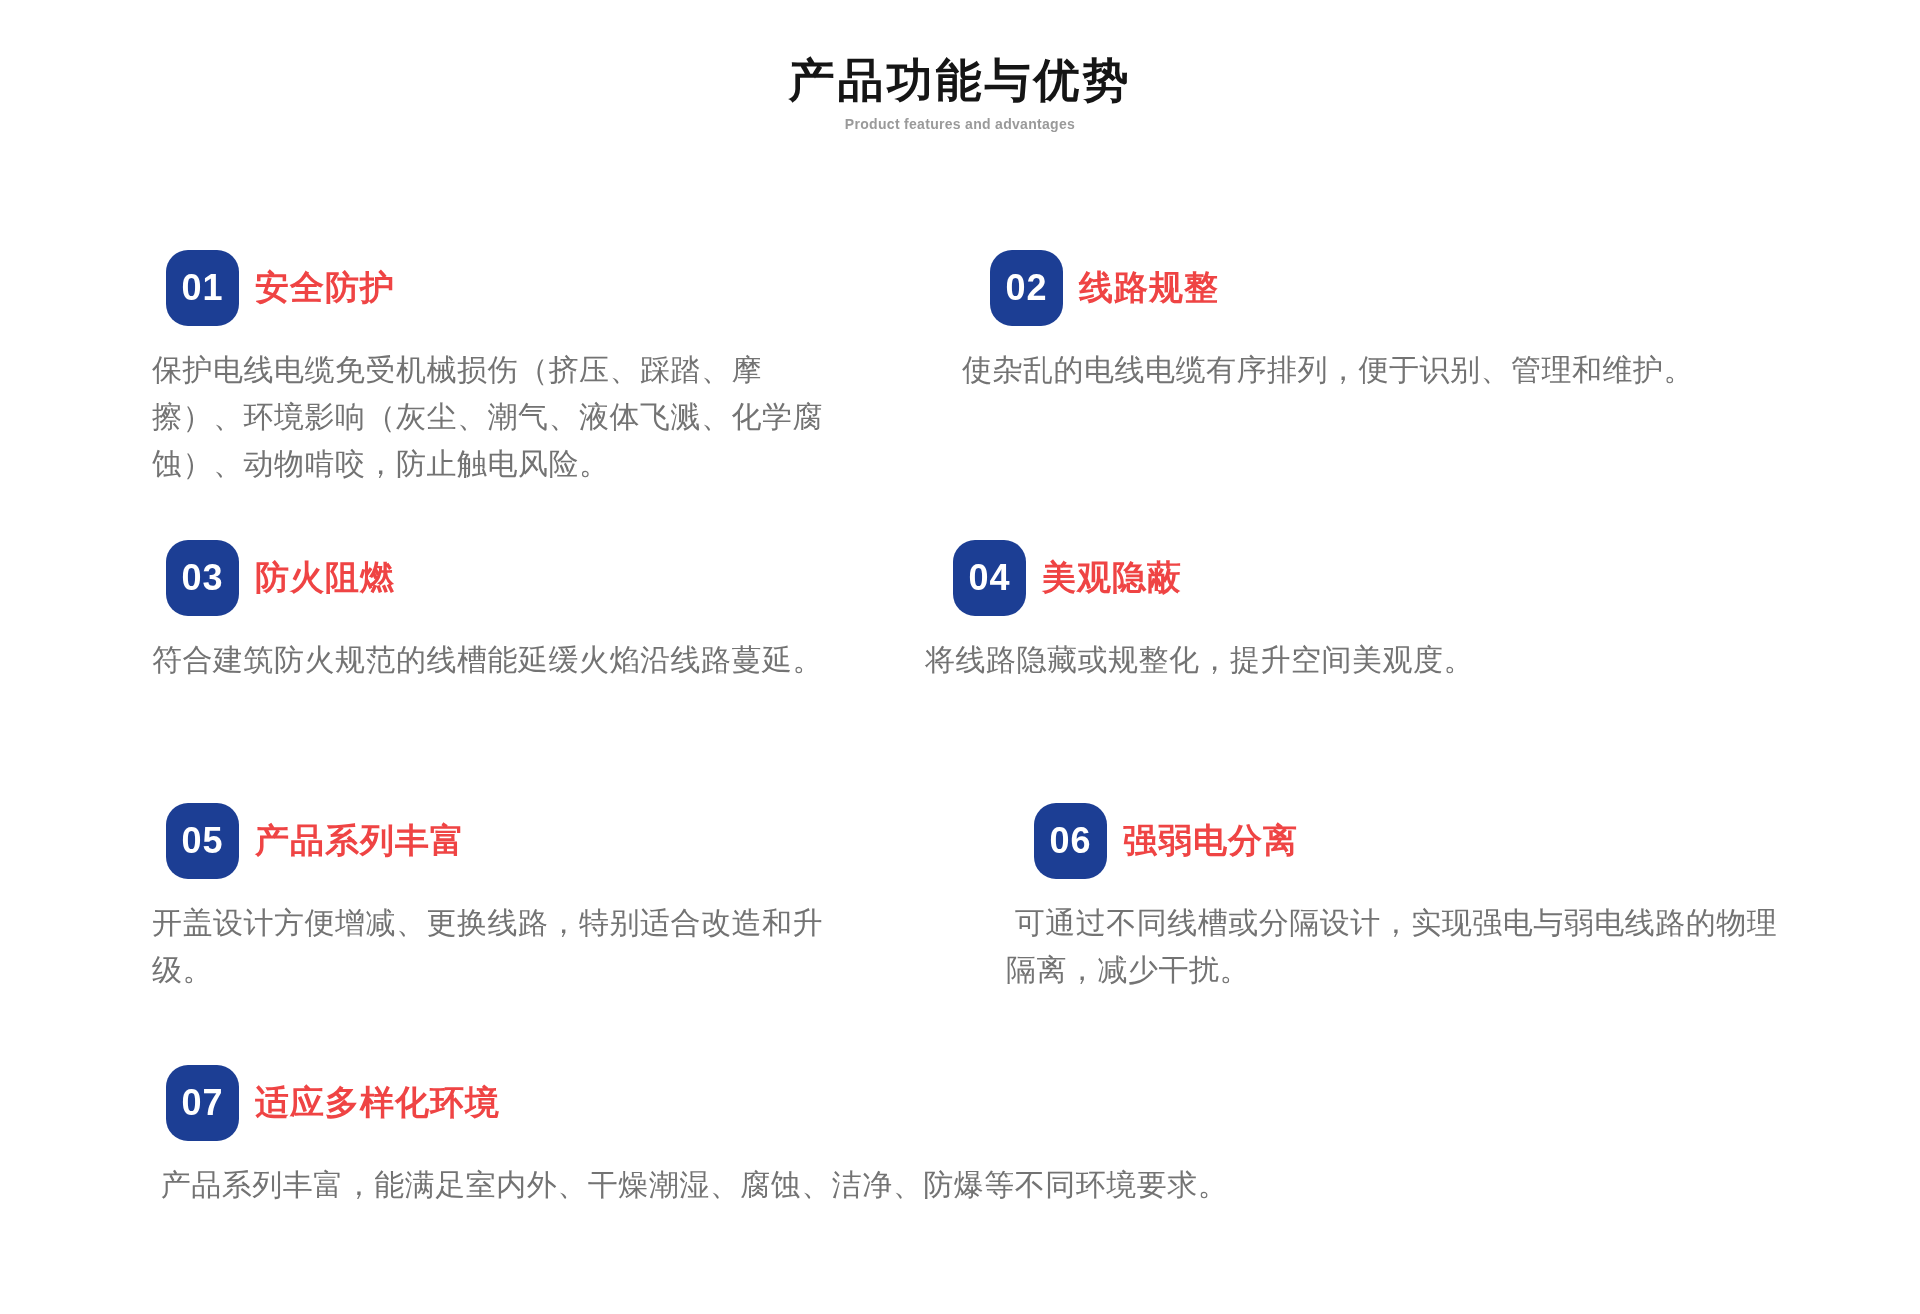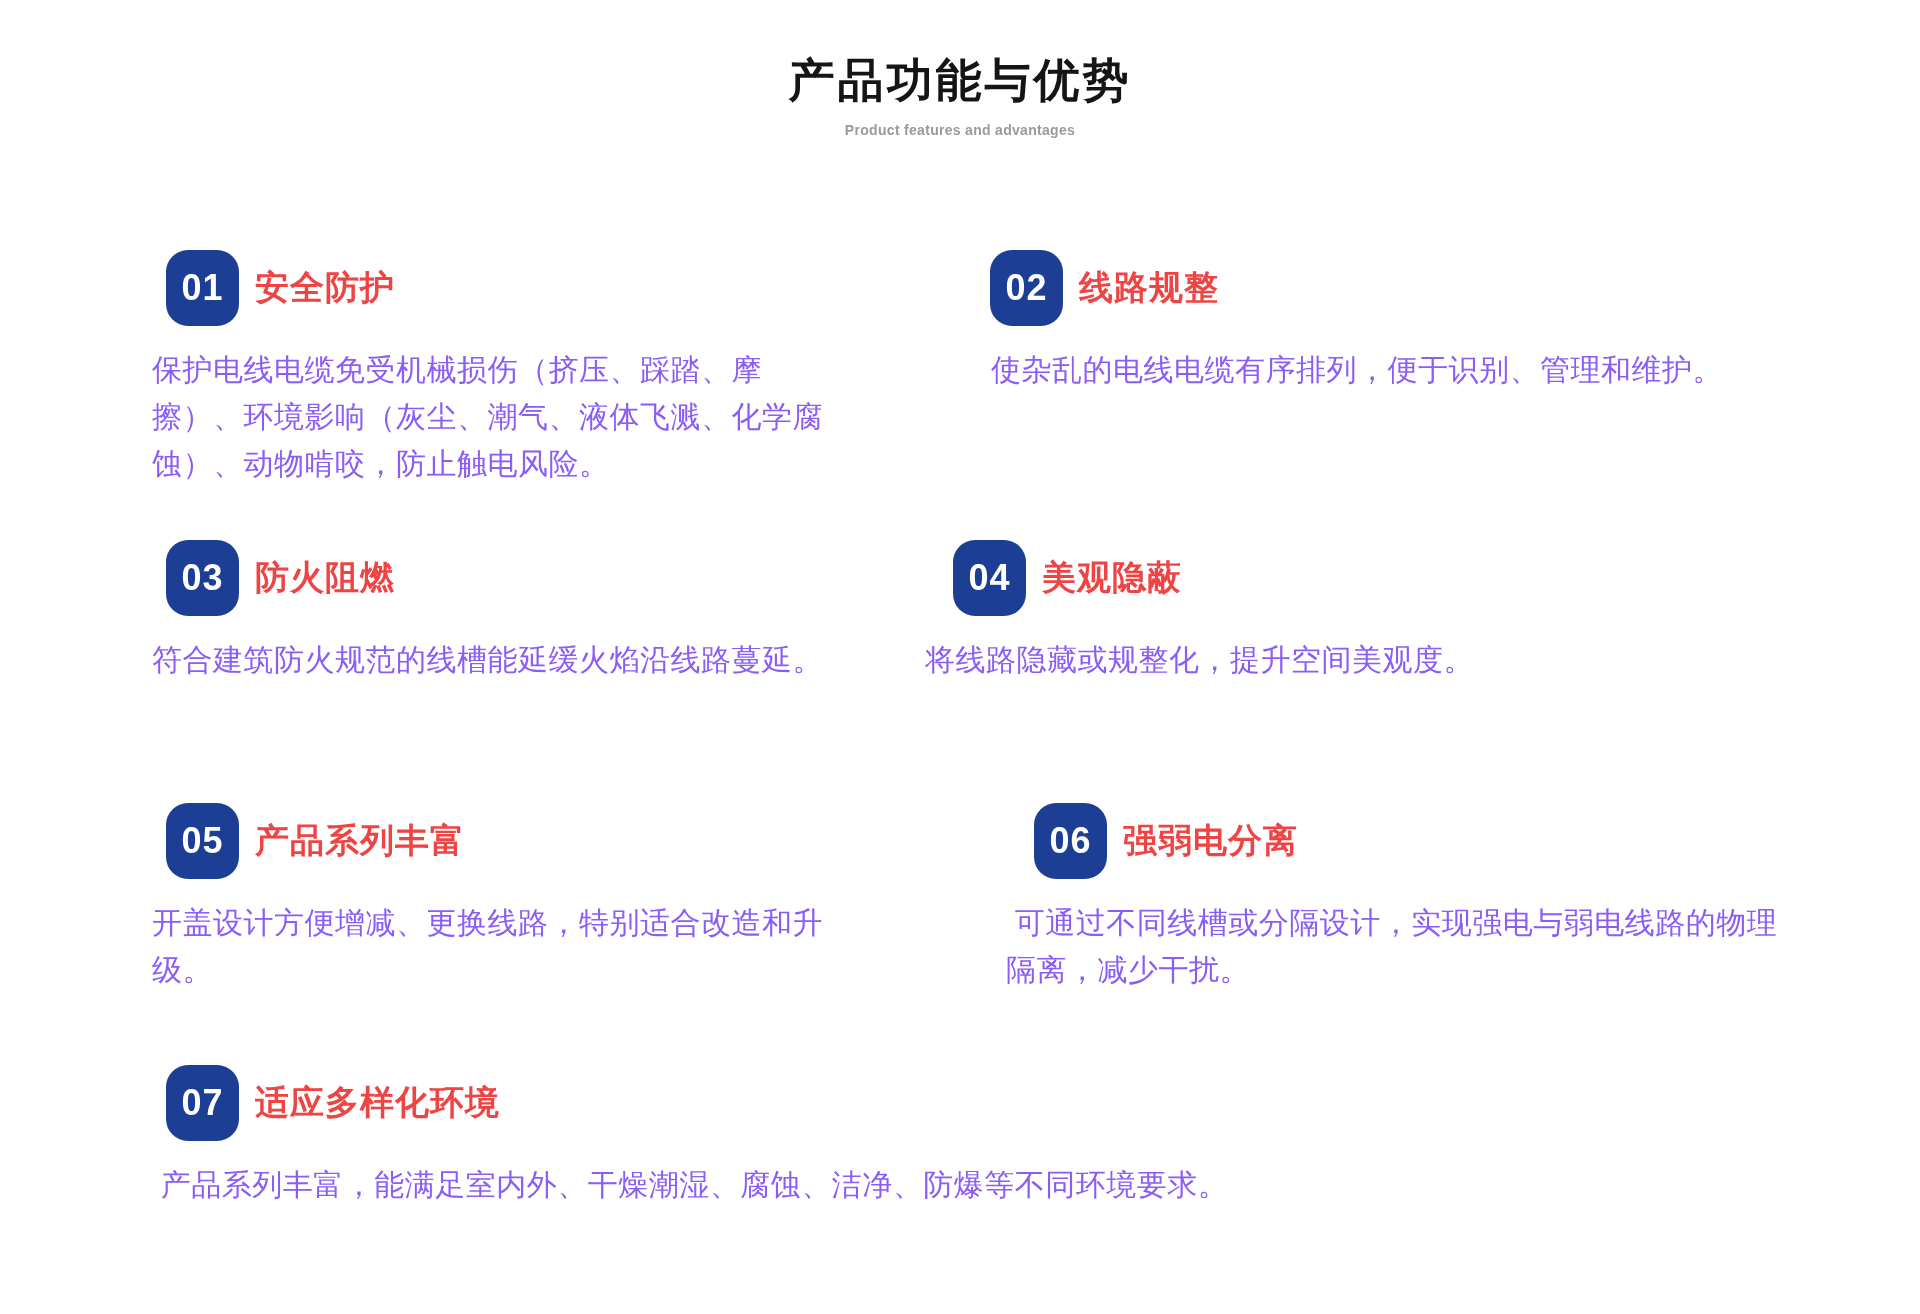--- a/index.html
+++ b/index.html
@@ -13,30 +13,30 @@
   .page { position: relative; width: 1920px; height: 1314px; background: #ffffff; border-radius: 31px; }
 
   .page-header { position: absolute; top: 50px; left: 0; width: 100%; text-align: center; }
   .page-title {
     font-size: 46px;
     font-weight: 900;
     letter-spacing: 3px;
     color: #151515;
   }
   .page-subtitle {
-    margin-top: 10px;
+    margin-top: 4px;
     font-size: 14px;
     font-weight: 600;
     letter-spacing: 0.3px;
     color: #9a9a9a;
   }
 
   .feature { position: absolute; }
   .f1 { left: 152px; top: 250px; width: 700px; }
-  .f2 { left: 962px; top: 250px; width: 790px; text-align: center; }
+  .f2 { left: 962px; top: 250px; width: 790px; }
   .f3 { left: 152px; top: 540px; width: 720px; }
   .f4 { left: 925px; top: 540px; width: 720px; }
   .f5 { left: 152px; top: 803px; width: 690px; }
   .f6 { left: 1006px; top: 803px; width: 800px; }
   .f7 { left: 152px; top: 1065px; width: 1200px; }
 
   .fhead { display: flex; align-items: center; gap: 16px; }
   .feature.left-col  .badge { margin-left: 14px; }
   .feature.right-col .badge { margin-left: 28px; }
 
@@ -54,21 +54,21 @@
   .ftitle {
     font-size: 34px;
     font-weight: 900;
     letter-spacing: 1px;
     color: #ef4444;
   }
   .fdesc {
     margin-top: 20px;
     font-size: 30px;
     line-height: 47px;
-    color: #8b5cf6;
+    color: #737373;
     white-space: pre-wrap;
     letter-spacing: 0.5px;
   }
 </style>
 </head>
 <body>
 
 <div class="page">
 
   <header class="page-header">

